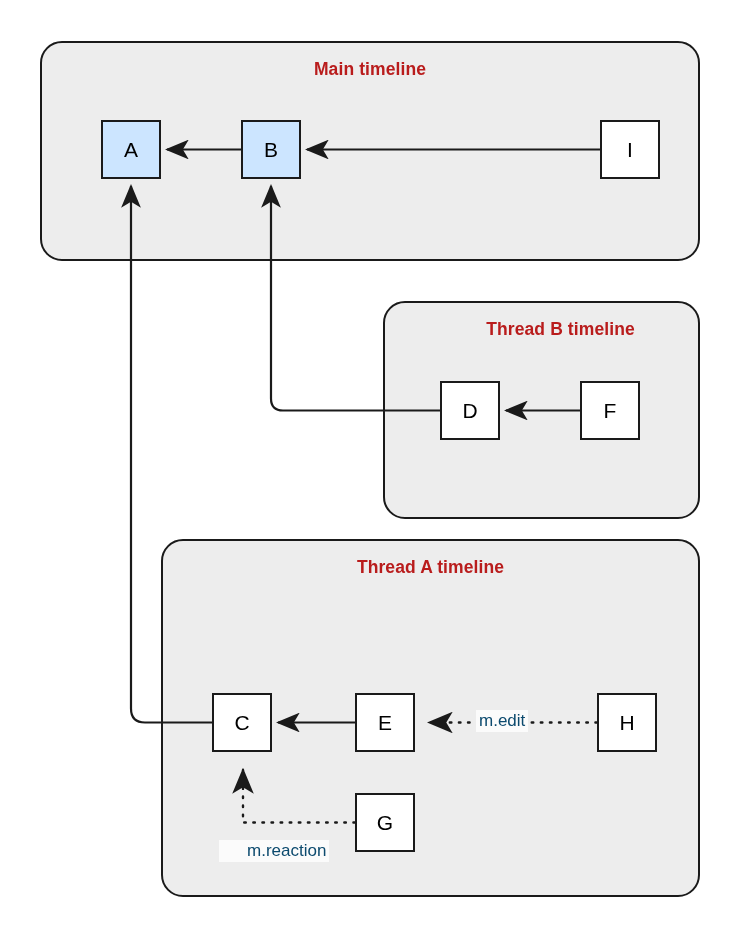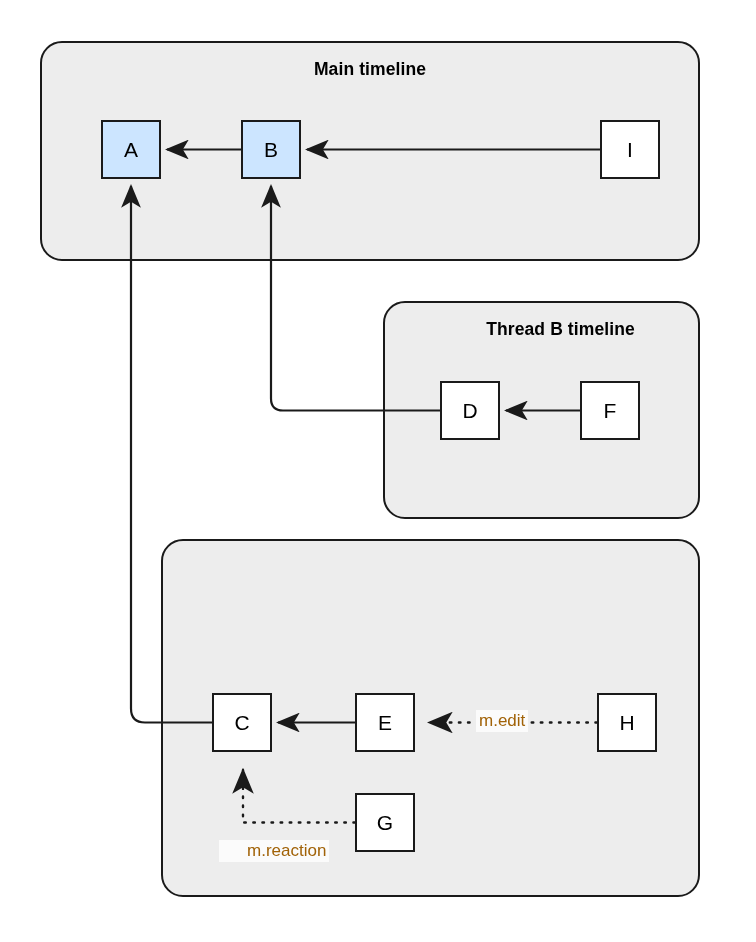--- a/index.html
+++ b/index.html
@@ -32,21 +32,21 @@
     border-radius: 22px;
     box-sizing: border-box;
   }
   .group-title {
     position: absolute;
     left: 0;
     right: 0;
     text-align: center;
     font-weight: bold;
     font-size: 17.5px;
-    color: #000000;
+    color: #b91c1c;
     letter-spacing: 0.1px;
   }
   .node {
     position: absolute;
     width: 60px;
     height: 59px;
     border: 2px solid #1a1a1a;
     background: #ffffff;
     box-sizing: border-box;
     display: flex;
@@ -55,39 +55,40 @@
     font-size: 21px;
     color: #000000;
     line-height: 1;
   }
   .node.accent {
     background: #cce5ff;
   }
   .edge-label {
     position: absolute;
     background: #fbfbfb;
-    color: #a16207;
+    color: #0c4a6e;
     font-size: 17px;
     line-height: 1.15;
     padding: 1px 3px;
     white-space: nowrap;
   }
 </style>
 </head>
 <body>
 
 <div id="canvas">
 
   <div class="group-box" style="left:40px; top:41px; width:660px; height:220px;"></div>
   <div class="group-title" style="top:59px; left:40px; width:660px;">Main timeline</div>
 
   <div class="group-box" style="left:383px; top:301px; width:317px; height:218px;"></div>
   <div class="group-title" style="top:319px; left:383px; width:355px;">Thread B timeline</div>
 
   <div class="group-box" style="left:161px; top:539px; width:539px; height:358px;"></div>
+  <div class="group-title" style="top:557px; left:161px; width:539px;">Thread A timeline</div>
 
   <svg id="edges" viewBox="0 0 756 942" width="756" height="942">
     <defs>
       <marker id="arrow" viewBox="0 0 12 10" refX="11" refY="5" markerWidth="11" markerHeight="9" orient="auto-start-reverse">
         <path d="M 0 0 L 12 5 L 0 10 L 3 5 Z" fill="#1a1a1a"></path>
       </marker>
     </defs>
 
     <path d="M 241 149.5 L 167 149.5" fill="none" stroke="#1a1a1a" stroke-width="2.2" marker-end="url(#arrow)"></path>
 

